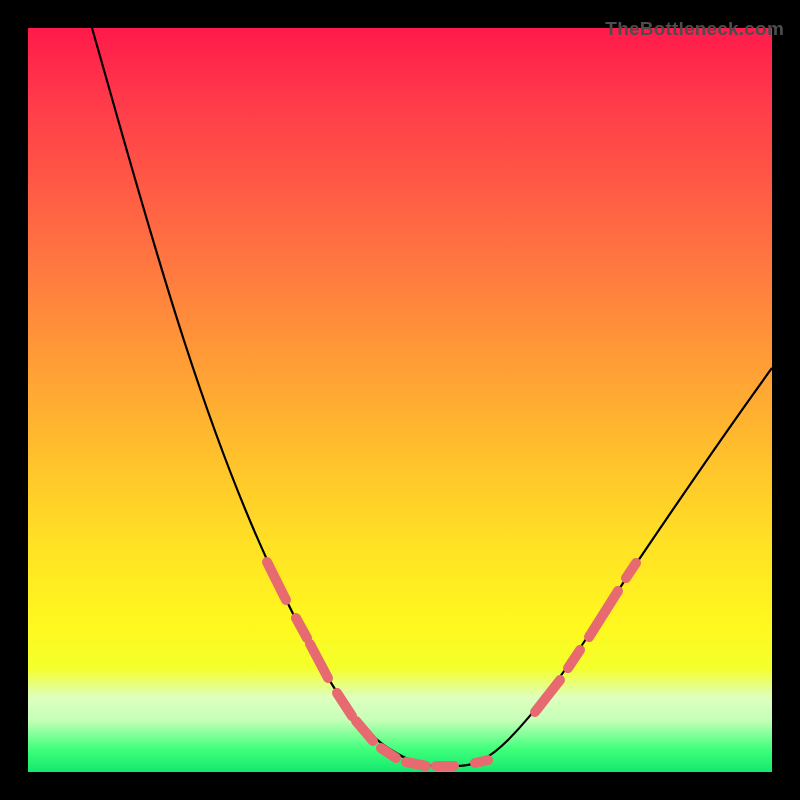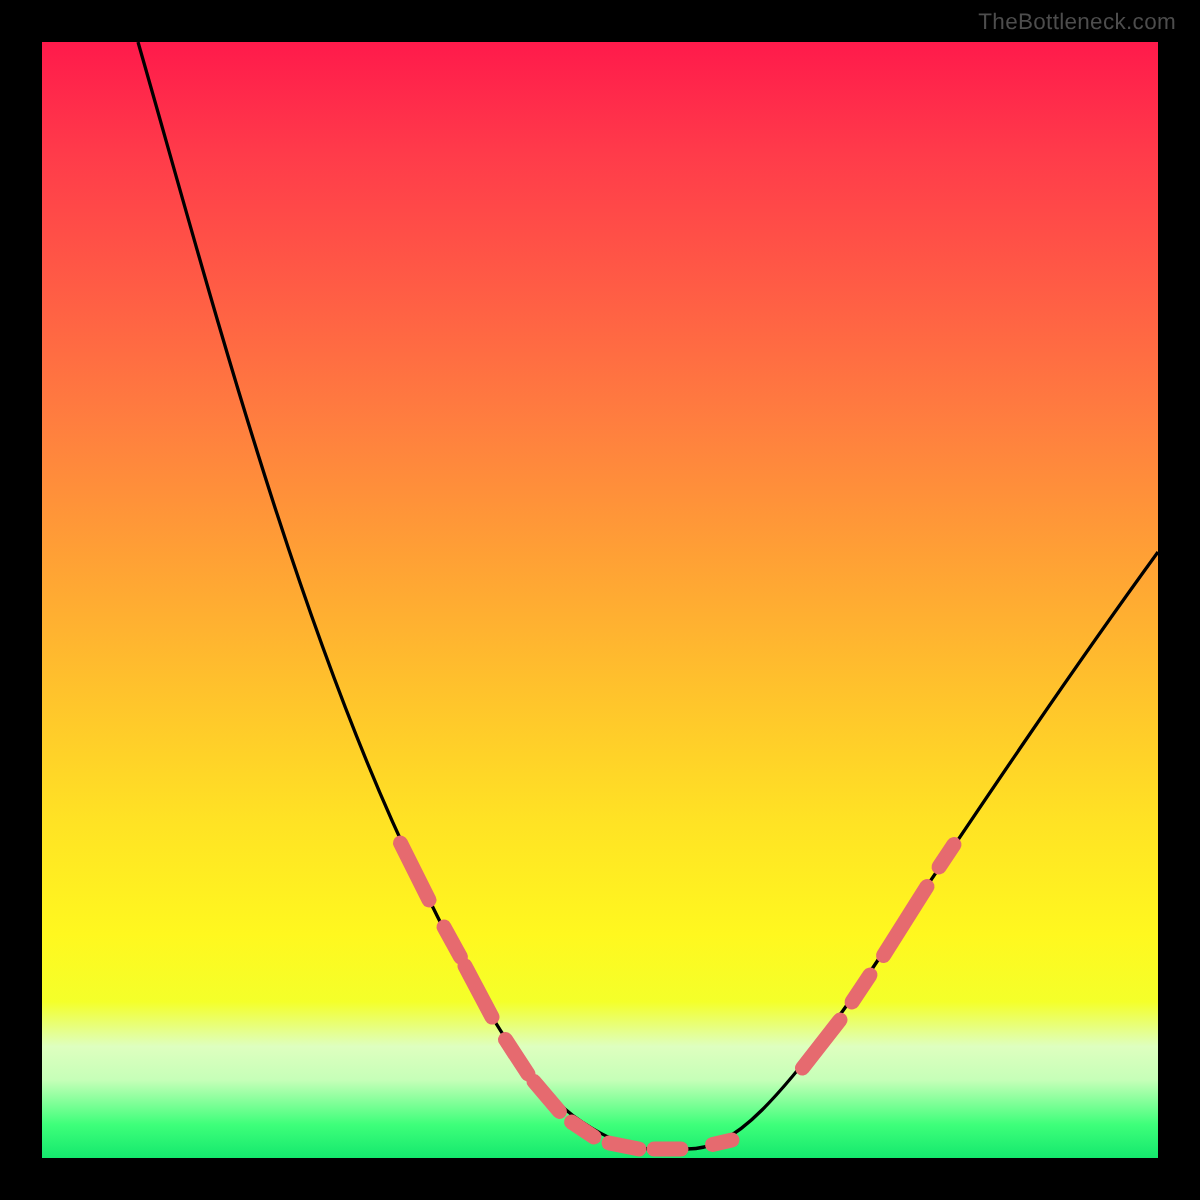--- a/index.html
+++ b/index.html
@@ -27,25 +27,25 @@
       #ffe324 70%,
       #fff81f 80%,
       #f4ff2a 86%,
       #deffbf 90%,
       #c6ffb8 93%,
       #3eff7a 97%,
       #14e86d 100%);
   }
   .watermark {
     position: absolute;
-    top: 6px;
+    top: 18px;
     right: 16px;
     color: #4d4d4d;
-    font-size: 15px;
-    font-weight: 400;
+    font-size: 19px;
+    font-weight: 700;
     letter-spacing: 0.2px;
   }
   svg.plot {
     position: absolute;
     left: 0;
     top: 0;
     width: 744px;
     height: 744px;
   }
 </style>

